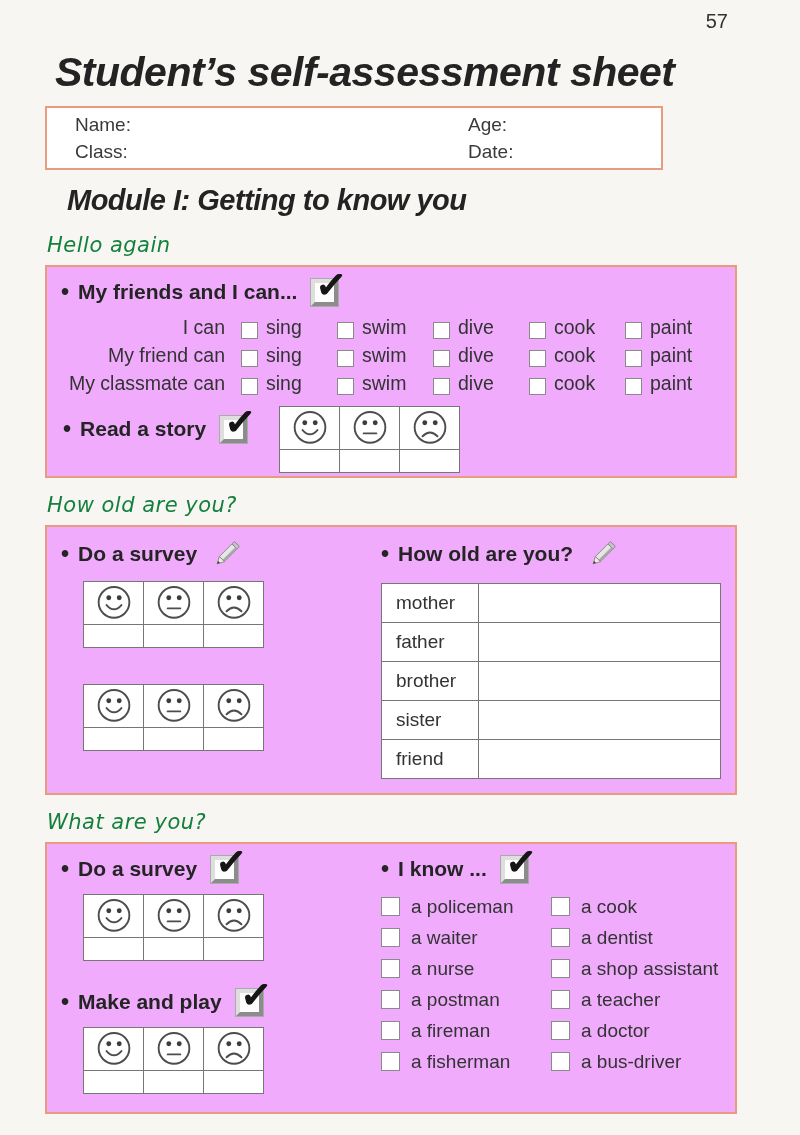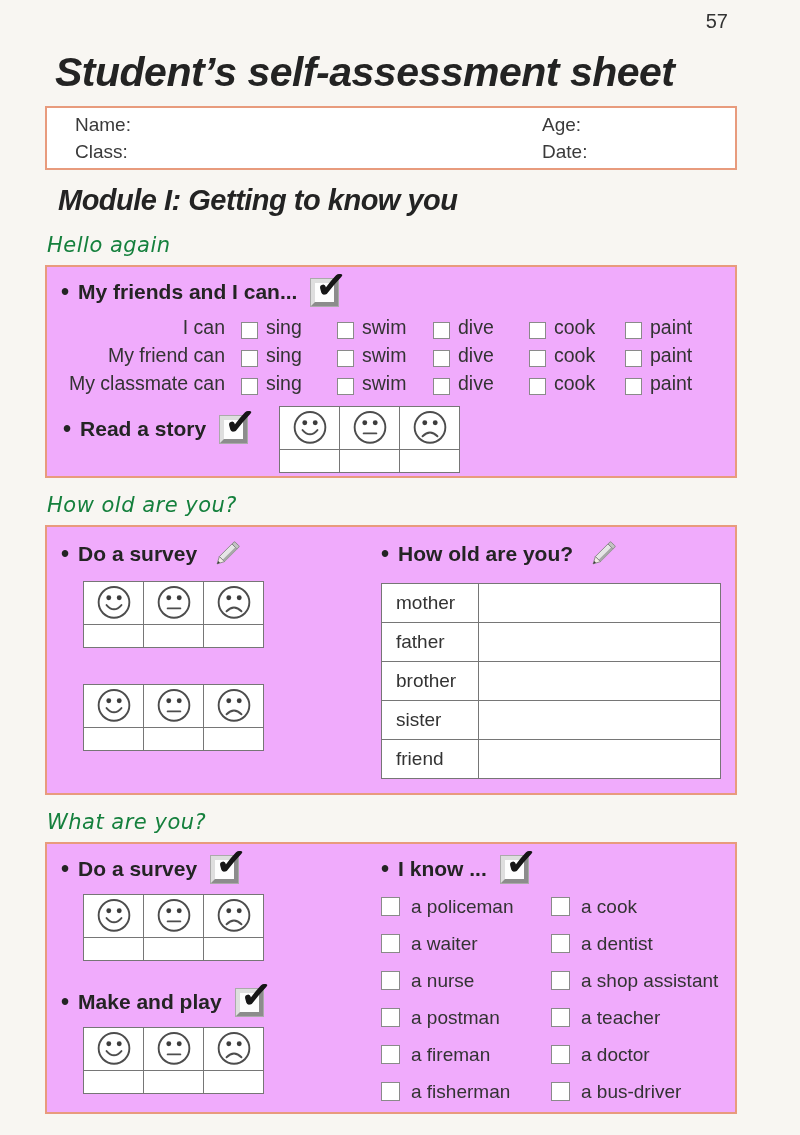--- a/index.html
+++ b/index.html
@@ -14,28 +14,28 @@
     padding:24px 63px 0 45px;
     overflow:hidden;
   }
   .page-number { position:absolute; top:10px; right:72px; font-size:20px; color:#333; }
 
   .main-title {
     font-size:41px; font-weight:bold; font-style:italic;
     letter-spacing:-0.5px; margin:30px 0 0 10px; line-height:36px; color:#232323;
   }
   .info-box {
-    width:692px; height:64px; background:#fff;
+    width:618px; height:64px; background:#fff;
     border:2px solid #e89b7d; margin-top:16px;
     padding:6px 28px; display:grid; grid-template-columns:1fr 165px;
     font-size:19px; line-height:25px; color:#3a3a3a; align-content:center; row-gap:2px;
   }
   .module-title {
     font-size:29px; font-weight:bold; font-style:italic;
-    letter-spacing:-0.5px; margin:12px 0 0 13px; line-height:36px; color:#232323;
+    letter-spacing:-0.5px; margin:12px 0 0 22px; line-height:36px; color:#232323;
   }
   .hw-heading {
     font-family:"DejaVu Sans", sans-serif;
     font-size:21px; font-style:italic; letter-spacing:0.5px;
     margin:13px 0 5px 2px; line-height:29px; color:#15803d;
   }
   .box {
     width:692px; background:#f0abfc; border:2px solid #e89b7d;
     padding:10px 14px; overflow:visible;
   }
@@ -96,21 +96,21 @@
 
   .spacer-26 { height:26px; }
 
   .ages-table { border-collapse:collapse; width:100%; margin-top:12px; }
   .ages-table td { border:1.3px solid #767676; height:39px; background:#fff; }
   .ages-table td.label-cell {
     width:97px; font-size:19px; color:#333; padding-left:14px; font-weight:normal;
   }
 
   .know-grid { display:flex; gap:0; margin-top:12px; }
-  .know-col { display:flex; flex-direction:column; gap:16px; }
+  .know-col { display:flex; flex-direction:column; gap:10px; }
   .know-col.c1 { width:170px; }
   .know-col.c2 { flex:1; }
   .know-item { display:flex; align-items:center; gap:11px; font-size:19px; font-weight:normal; color:#333; line-height:21px; white-space:nowrap; }
   .cb-lg { width:19px; height:19px; }
 </style>
 </head>
 <body>
 
 <div class="page">
 

